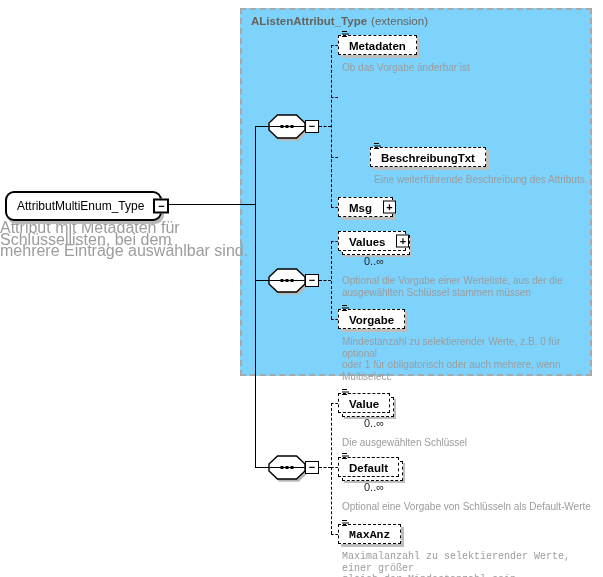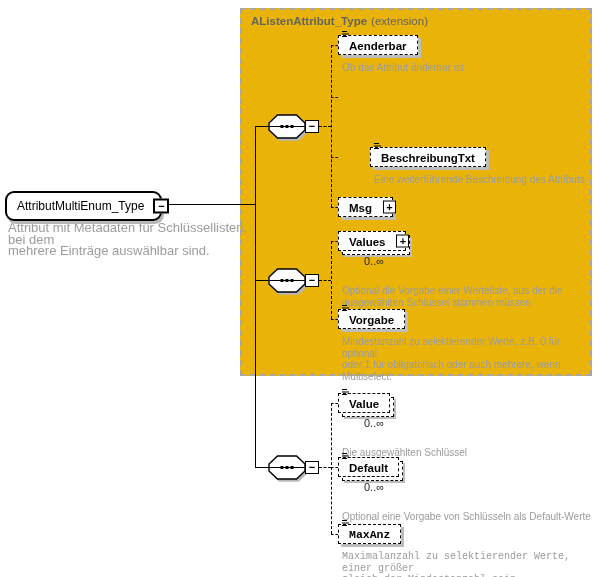--- a/index.html
+++ b/index.html
@@ -3,42 +3,42 @@
 <meta charset="utf-8">
 <style>
   html,body{margin:0;padding:0;background:#fff;}
   #canvas{
     position:relative;width:603px;height:577px;background:#ffffff;overflow:hidden;
     font-family:"Liberation Sans","DejaVu Sans",sans-serif;
   }
   
   .ext-box{
     position:absolute;left:240px;top:8px;width:352px;height:368px;
-    background:#eab308;border:2px dashed #a8a8a8;box-sizing:border-box;z-index:0;
+    background:#7dd3fc;border:2px dashed #a8a8a8;box-sizing:border-box;z-index:0;
   }
   .ext-title{padding:5px 0 0 9px;font-size:11.5px;color:#64645c;}
   .ext-title .t-name{font-weight:bold;}
   .ext-title .t-qual{font-weight:normal;margin-left:4px;}
   
   .root-el{
     position:absolute;left:5px;top:191px;height:26px;z-index:3;
     background:#fff;border:2px solid #000;border-radius:9px;
     box-shadow:2px 3px 0 #b8b8b8;display:flex;align-items:center;
     padding:0 16px 0 10px;
   }
   .root-el .root-name{font-size:12px;font-weight:normal;color:#000;white-space:nowrap;letter-spacing:0;}
   .toggle{
     position:absolute;background:#fff;border:2px solid #000;box-sizing:border-box;
     display:flex;align-items:center;justify-content:center;
     font-size:11px;font-weight:bold;color:#000;line-height:1;cursor:default;
   }
   .root-el .toggle{width:16px;height:15px;right:-9px;top:50%;transform:translateY(-50%);}
   .root-desc{
-    position:absolute;left:8px;top:222px;width:250px;z-index:2;
-    font-size:13px;line-height:11.5px;color:#9c9c9c;white-space:pre-line;
+    position:absolute;left:0;top:222px;width:250px;z-index:2;
+    font-size:16px;line-height:11.5px;color:#9c9c9c;white-space:pre-line;
   }
   
   .hline,.vline{position:absolute;z-index:1;}
   .hline{height:1px;background:#000;}
   .vline{width:1px;background:#000;}
   .hdash{position:absolute;z-index:1;height:0;border-top:1px dashed #000;}
   .vdash{position:absolute;z-index:1;width:0;border-left:1px dashed #000;}
   
   .seq{position:absolute;width:54px;height:25px;z-index:3;}
   .seq svg{position:absolute;left:0;top:0;filter:drop-shadow(2px 2px 0 #b8b8b8);}
@@ -58,21 +58,21 @@
   .multi .stack-back{
     position:absolute;left:4px;top:4px;right:-4px;bottom:-4px;
     background:#fff;border:1px dashed #000;box-shadow:2px 2px 0 #bdbdbd;
   }
   .multi .el-box{box-shadow:none;}
   .occ{font-size:11px;color:#1f1f1f;margin:4px 0 0 26px;line-height:12px;}
   .el-desc{
     font-size:10px;line-height:11.5px;color:#9c9c9c;margin:7px 0 0 4px;
     white-space:pre-line;width:255px;
   }
-  .el-desc.tight{margin-top:18px;}
+  .el-desc.tight{margin-top:8px;}
 </style>
 </head>
 <body>
 
 <div id="canvas">
 
   <div class="ext-box">
     <div class="ext-title">
       <span class="t-name">AListenAttribut_Type</span><span class="t-qual">(extension)</span>
     </div>
@@ -140,23 +140,23 @@
     <span class="toggle">−</span>
   </div>
 
   <div class="el-row" style="top:35px;">
     <div class="el-box">
       <span class="doc-icon">
         <svg width="9" height="9" viewBox="0 0 9 9">
             <path d="M1,1.5 H6 M1,4 H8 M1,6.5 H6" stroke="#000" stroke-width="1" fill="none"></path>
           </svg>
       </span>
-      <span class="el-name">Aenderbar</span>
-    </div>
-    <div class="el-desc">Ob das Attribut änderbar ist</div>
+      <span class="el-name">Metadaten</span>
+    </div>
+    <div class="el-desc">Ob das Vorgabe änderbar ist</div>
   </div>
 
 
   <div class="el-row" style="top:147px;margin-left:32px;">
     <div class="el-box">
       <span class="doc-icon">
         <svg width="9" height="9" viewBox="0 0 9 9">
             <path d="M1,1.5 H6 M1,4 H8 M1,6.5 H6" stroke="#000" stroke-width="1" fill="none"></path>
           </svg>
       </span>

